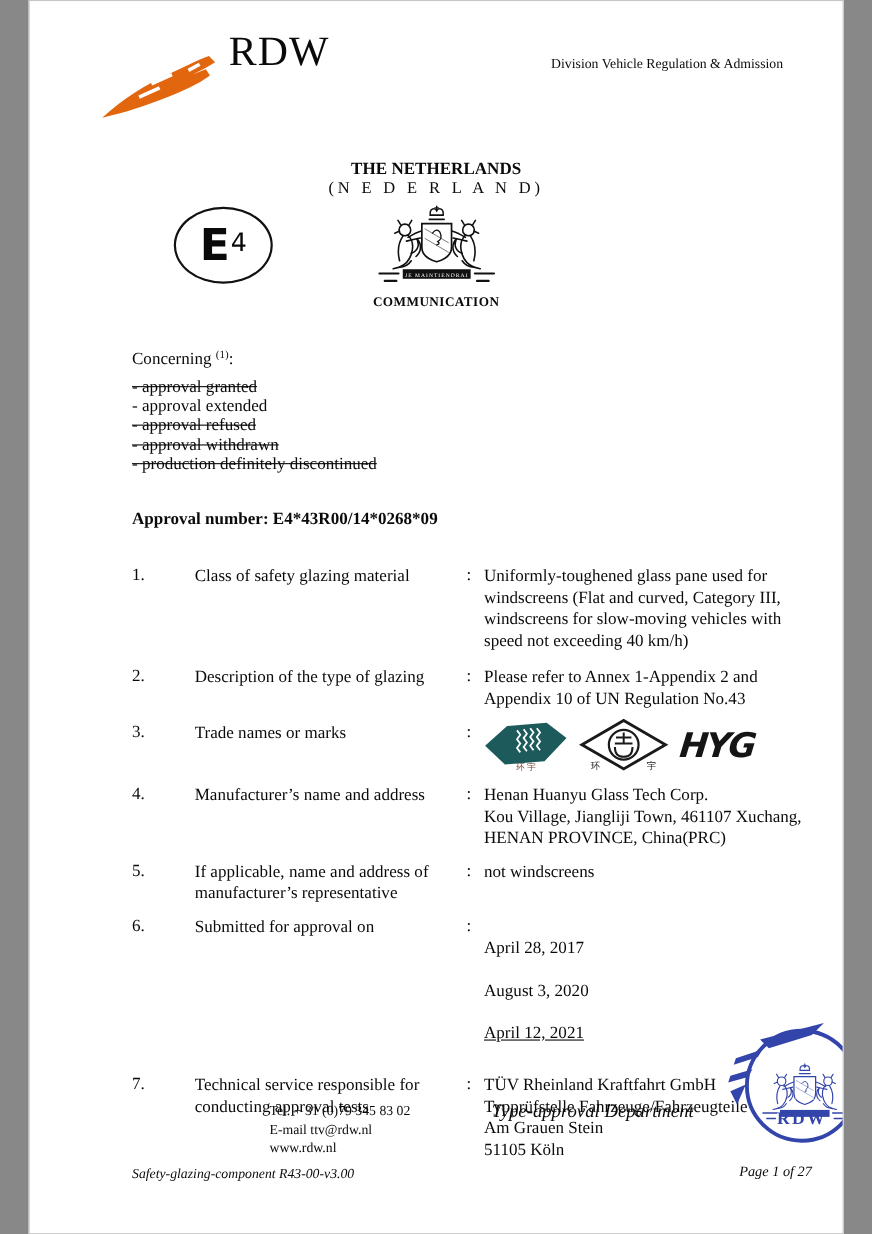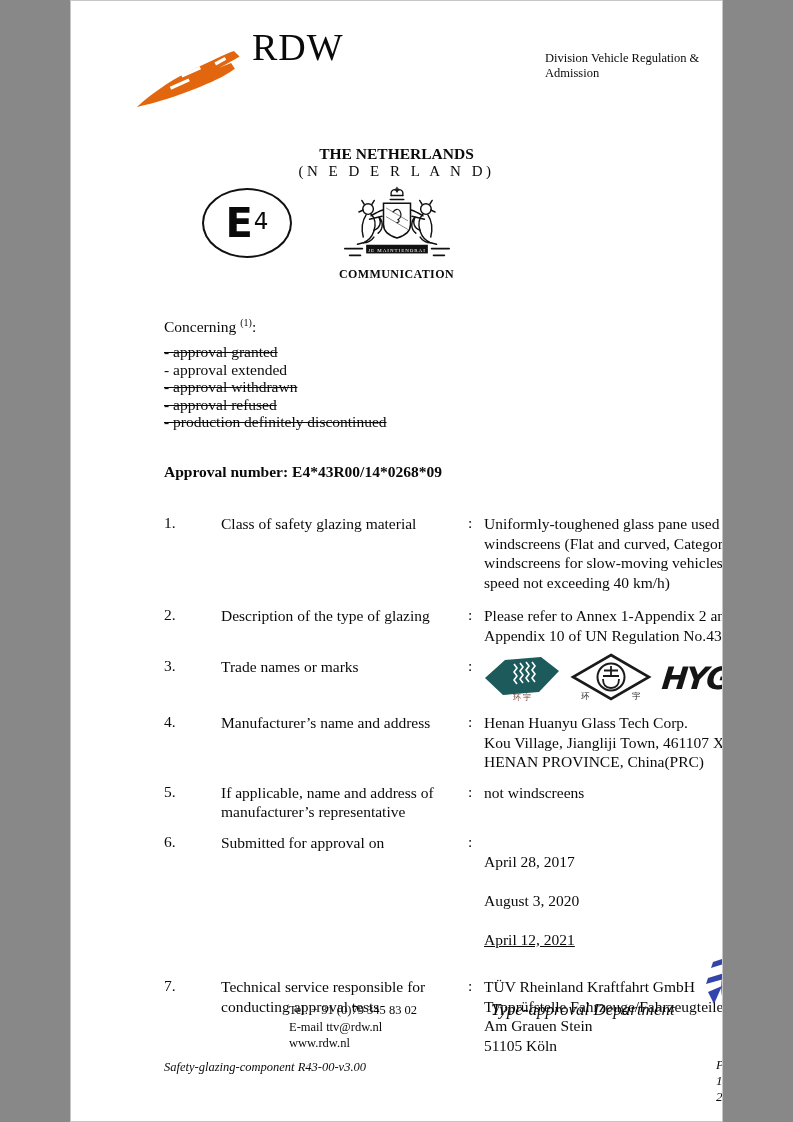--- a/index.html
+++ b/index.html
@@ -1,17 +1,17 @@
 <!DOCTYPE html>
 <html><head>
 <meta charset="utf-8">
 <style>
   html,body{margin:0;padding:0;background:#888;}
   .page{
-    position:relative; width:653px; height:1122px; margin:0 auto;
+    position:relative; width:741px; height:1122px; margin:0 auto;
     background:#fff; border:1px solid #c6c6c6; box-sizing:border-box;
     font-family:"Liberation Serif", serif; color:#0a0a0a; overflow:hidden;
   }
   
   .wing{position:absolute; left:64px; top:40px;}
   .brand{position:absolute; left:181px; top:24px; font-size:38px; letter-spacing:1px;}
   .division{position:absolute; left:430px; top:50px; font-size:12.5px;margin-left:44px;}
   
   .center-line{position:absolute; left:0; right:0; text-align:center;}
   .country{top:144px; font-weight:bold; font-size:15.5px;}
@@ -126,22 +126,22 @@
   </div>
 
   <div class="center-line communication">COMMUNICATION</div>
 
   <div class="concerning">
     <span>Concerning</span>&nbsp;<sup>(1)</sup><span>:</span>
   </div>
   <div class="options">
     <div class="struck">- approval granted</div>
     <div>- approval extended</div>
+    <div class="struck">- approval refused</div>
     <div class="struck">- approval withdrawn</div>
-    <div class="struck">- approval refused</div>
     <div class="struck">- production definitely discontinued</div>
   </div>
 
   <div class="approval">
     <span>Approval number:</span> <span>E4*43R00/14*0268*09</span>
   </div>
 
   <div class="items">
 
     <div class="row mb1">

